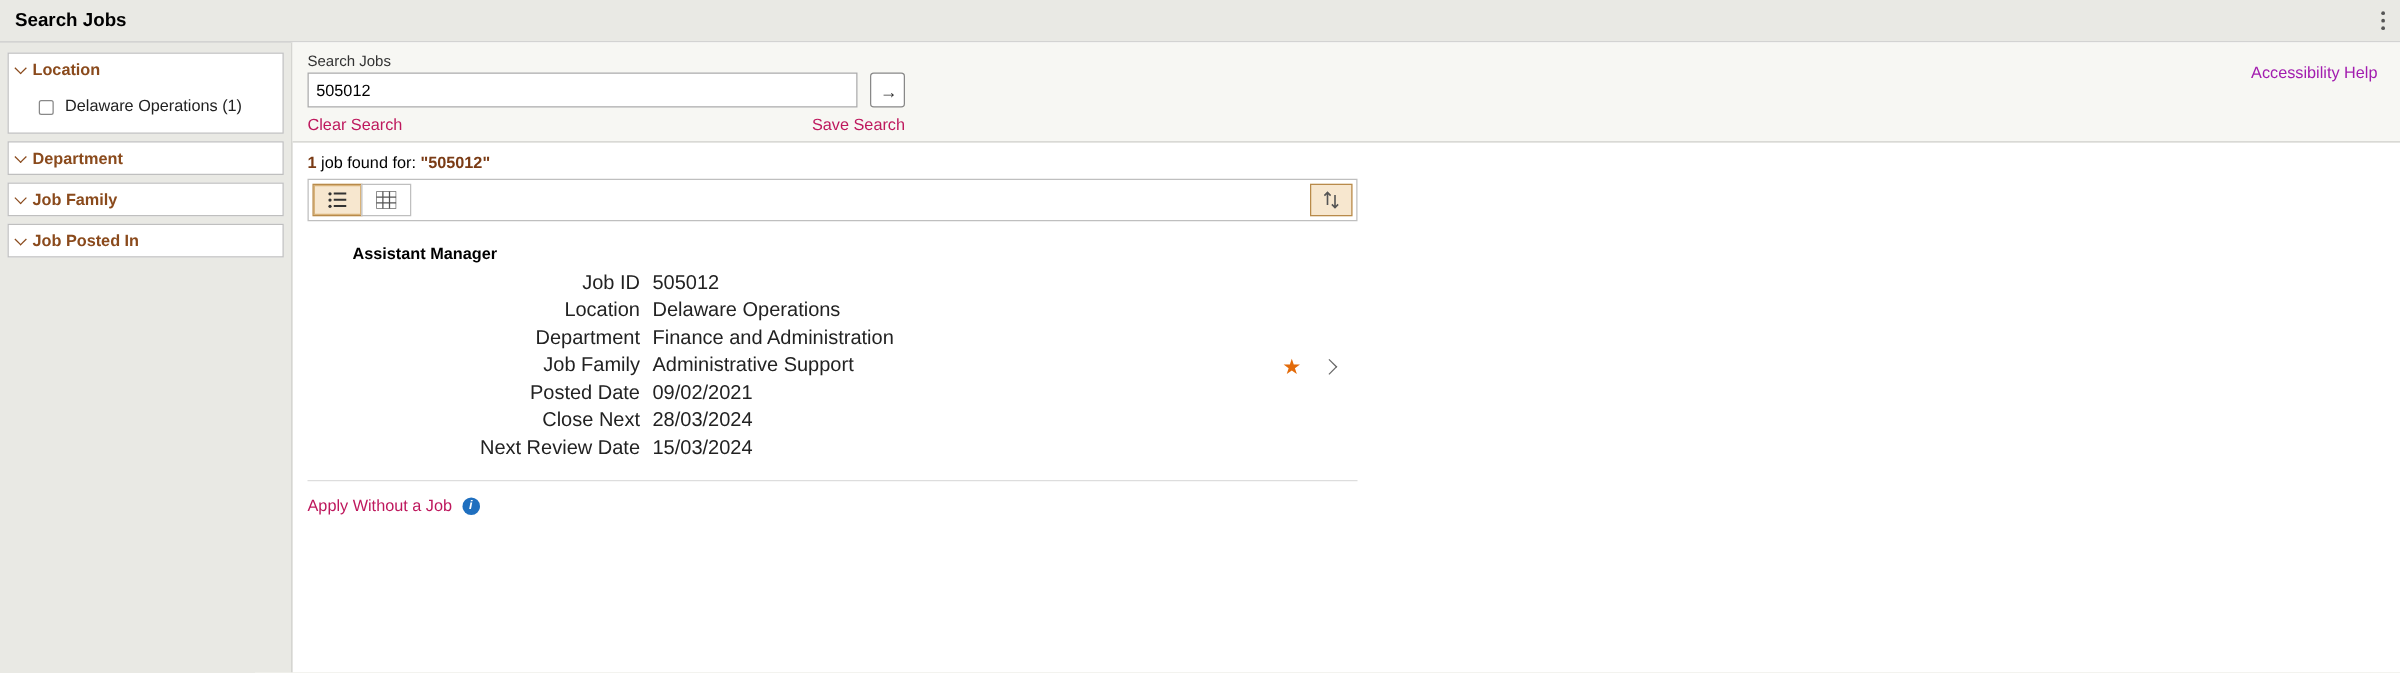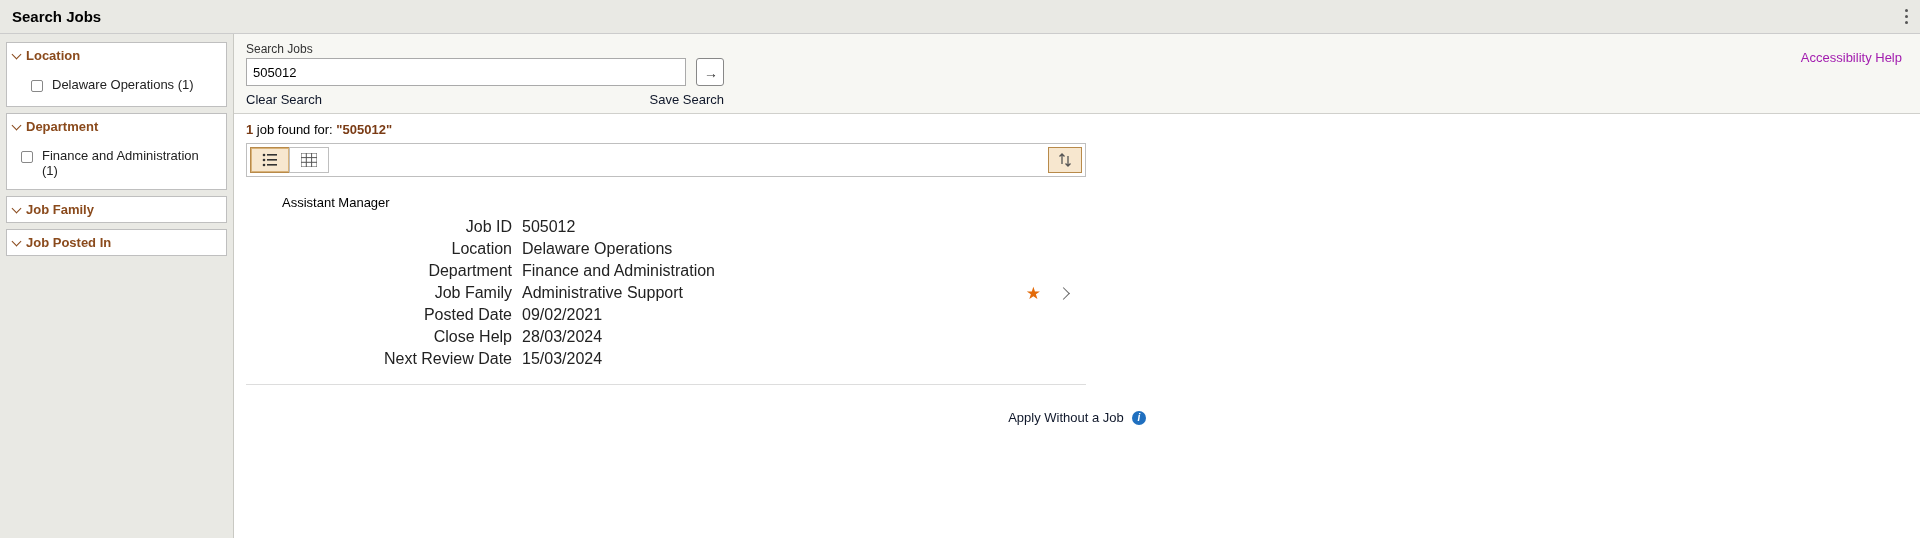--- a/index.html
+++ b/index.html
@@ -22,47 +22,47 @@
   
   .search-area{padding:8px 12px 6px 12px;background:#f7f7f3;border-bottom:1px solid #d0d0cc;}
   .search-label{font-size:12px;color:#333;margin-bottom:2px;}
   .search-row{display:flex;align-items:center;gap:10px;}
   .search-input{width:440px;height:28px;border:1px solid #aaa;padding:0 6px;font-size:13px;}
   .go-btn{width:28px;height:28px;border:1px solid #888;background:#fff;display:flex;align-items:center;justify-content:center;cursor:pointer;border-radius:3px;}
   .arrow-r{width:12px;height:12px;}
   .arrow-r::before{content:"\2192";font-size:14px;line-height:1;color:#333;}
   .acc-help{position:absolute;right:18px;top:16px;color:#a21caf;font-size:13px;cursor:pointer;}
   .links-row{display:flex;width:478px;justify-content:space-between;margin-top:6px;}
-  .link{color:#0f172a;font-size:13px;cursor:pointer;}
+  .link{color:#be185d;font-size:13px;cursor:pointer;}
   
   .results{padding:8px 12px;}
   .count-line{font-size:13px;margin-bottom:6px;}
   .count-line b{color:#7a3b15;}
   .count-line .term{color:#7a3b15;font-weight:bold;}
   .toolbar{display:flex;align-items:center;border:1px solid #bfbfbf;height:34px;padding:3px;width:840px;}
   .tbtn{width:40px;height:26px;border:1px solid #bfbfbf;background:#fff;display:flex;align-items:center;justify-content:center;cursor:pointer;}
   .tbtn.sel{background:#f7e7cf;border-color:#b88a4a;box-shadow:inset 0 0 0 1px #d9b37a;}
   .tbtn + .tbtn{margin-left:-1px;}
   .spacer{flex:1;}
   .sort-btn{width:34px;height:26px;border:1px solid #b88a4a;background:#f7e7cf;display:flex;align-items:center;justify-content:center;cursor:pointer;}
   
   svg{display:block;}
   
   .job{margin-top:12px;padding:6px 0 14px 0;border-bottom:1px solid #ddd;width:840px;}
-  .job-title{font-weight:normal;font-size:13px;margin-left:36px;margin-bottom:6px;}
+  .job-title{font-weight:bold;font-size:13px;margin-left:36px;margin-bottom:6px;}
   .job-body{display:flex;align-items:center;}
   .fields{margin-left:36px;}
   .field-row{display:flex;padding:2px 0;font-size:16px;}
   .field-label{width:240px;text-align:right;padding-right:10px;color:#222;}
   .field-val{color:#222;}
   .job-side{margin-left:auto;display:flex;align-items:center;gap:18px;padding-right:18px;}
   .star{color:#e36b0a;font-size:17px;cursor:pointer;}
   .chev-open{display:inline-block;width:9px;height:9px;border-right:1.5px solid #666;border-top:1.5px solid #666;transform:rotate(45deg);cursor:pointer;}
   
-  .apply-row{display:flex;align-items:center;gap:8px;margin-top:25px;justify-content:center;}
+  .apply-row{display:flex;align-items:center;gap:8px;margin-top:12px;}
   .info-icon{width:14px;height:14px;border-radius:50%;background:#1f6fbf;color:#fff;font-size:10px;font-weight:bold;display:flex;align-items:center;justify-content:center;font-style:italic;}
 </style>
 </head>
 <body>
 
 <div class="header">
   <div class="header-title">Search Jobs</div>
   <div class="kebab">
     <span></span>
       <span></span>
@@ -84,26 +84,20 @@
           <input type="checkbox" class="chk" style="">
           <span>Delaware Operations (1)</span>
         </div>
       </div>
     </div>
 
     <div class="facet">
       <div class="facet-hd">
         <span class="chv-down"></span>
         <span>Department</span>
-      </div>
-      <div class="facet-bd" style="padding-left:10px;">
-        <div class="row">
-          <input type="checkbox" class="chk" style="">
-          <span>Finance and Administration (1)</span>
-        </div>
       </div>
     </div>
 
     <div class="facet">
       <div class="facet-hd">
         <span class="chv-down"></span>
         <span>Job Family</span>
       </div>
     </div>
 
@@ -186,21 +180,21 @@
               </div>
             <div class="field-row">
                 <div class="field-label">Job Family</div>
                 <div class="field-val">Administrative Support</div>
               </div>
             <div class="field-row">
                 <div class="field-label">Posted Date</div>
                 <div class="field-val">09/02/2021</div>
               </div>
             <div class="field-row">
-                <div class="field-label">Close Help</div>
+                <div class="field-label">Close Next</div>
                 <div class="field-val">28/03/2024</div>
               </div>
             <div class="field-row">
                 <div class="field-label">Next Review Date</div>
                 <div class="field-val">15/03/2024</div>
               </div>
           </div>
           <div class="job-side">
             <span class="star">★</span>
             <span class="chev-open"></span>

